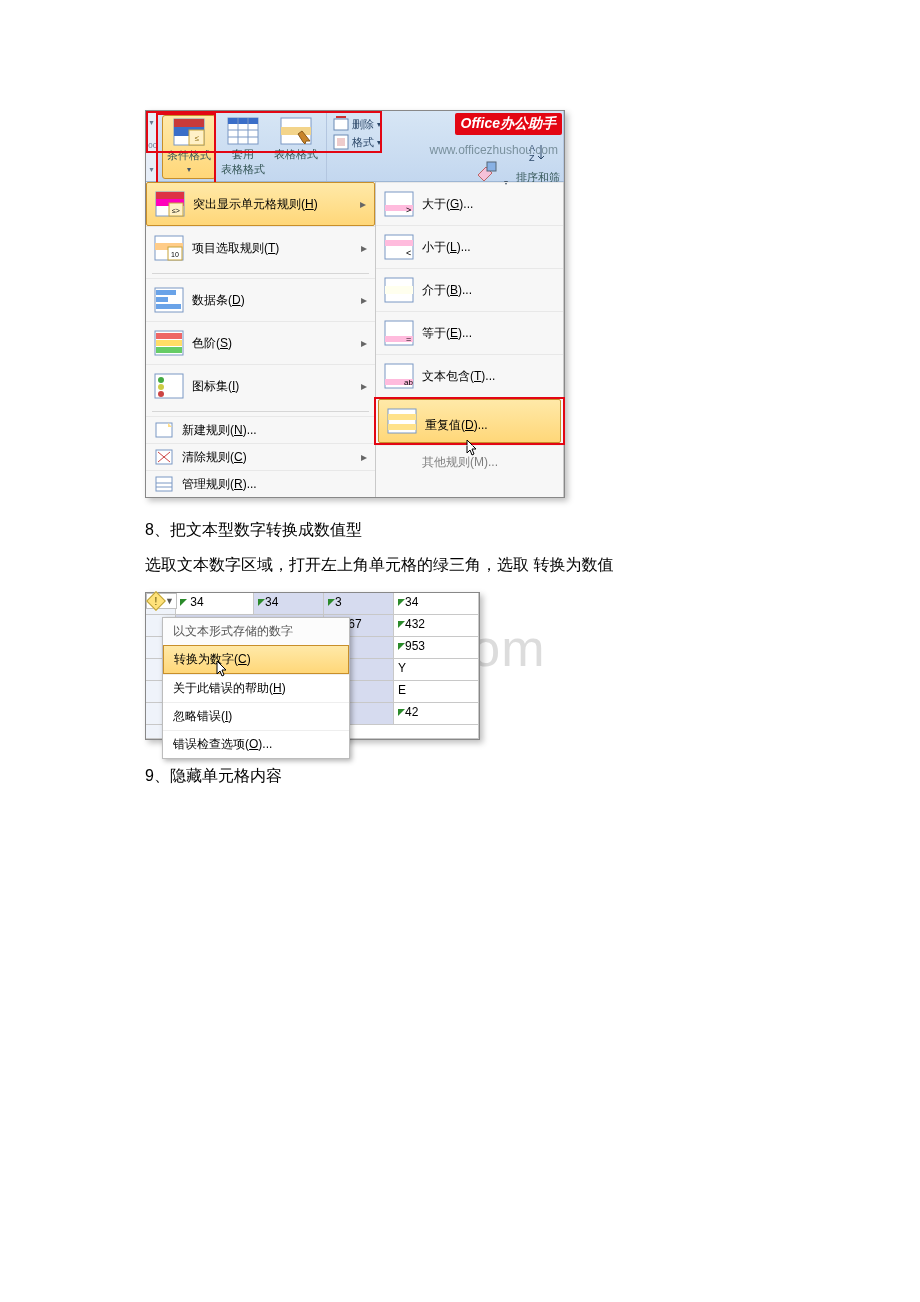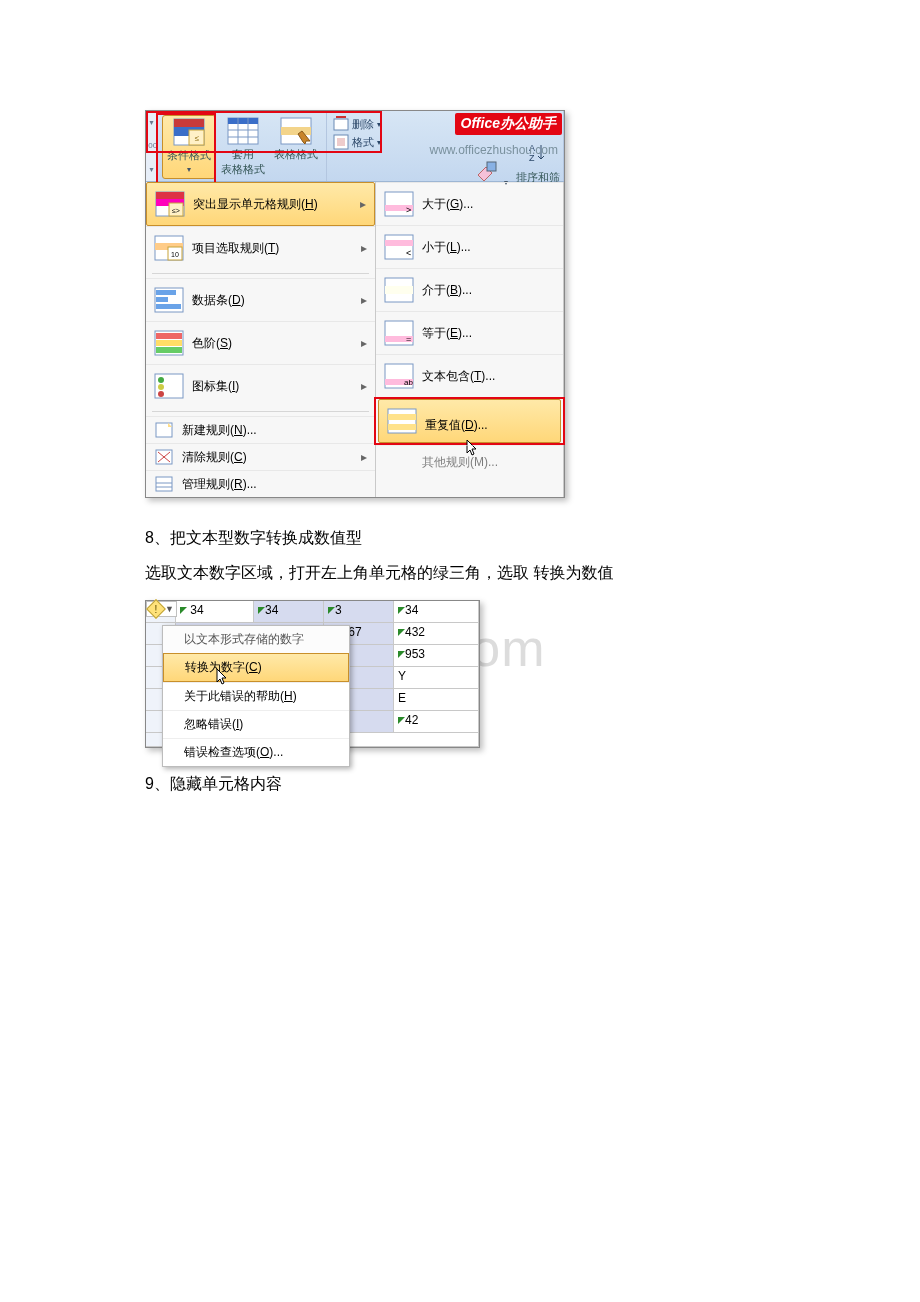--- a/index.html
+++ b/index.html
@@ -102,21 +102,21 @@
   .scell.selbg { background:#d6dbef; }
   .scell.hdr { background:#eff3fa; width:30px; }
   .gtri { width:0;height:0;border-top:7px solid #2a8a2a;border-right:7px solid transparent; display:inline-block; }
   .errmenu {
     position:absolute; left:16px; top:24px;
     width:188px;
     background:#fff; border:1px solid #bcbcbc;
     box-shadow:2px 2px 5px rgba(0,0,0,0.3);
     z-index:5;
   }
-  .errmenu .eitem { padding:5px 21px; border-top:1px solid #eee; font-size:12px; cursor:default; }
+  .errmenu .eitem { padding:5px 10px; border-top:1px solid #eee; font-size:12px; cursor:default; }
   .errmenu .eitem.title { color:#555; font-weight:normal; border-top:none; background:#fcfcfc; }
   .errmenu .eitem.sel { background:linear-gradient(#ffe9a8,#ffd779); border:1px solid #c88f2a; }
   .errmenu .eitem.disabled { color:#9e9e9e; }
   .cellholder { position:relative; }
   .errtag {
     position:absolute; left:-30px; top:0;
     display:flex; align-items:center; gap:2px;
     background:#fff; border:1px solid #c0c0c0; padding:0 2px;
   }
   .errtag .diamond {
@@ -357,21 +357,21 @@
         <div class="mitem" style="opacity:.5">
           <span style="width:30px"></span>
             <span>其他规则(M)...</span>
         </div>
       </div>
     </div>
   </div>
 
   
   <div class="watermark">bdocx.com</div>
-  <p class="para" style="margin-top:26px">8、把文本型数字转换成数值型</p>
+  <p class="para" style="margin-top:18px">8、把文本型数字转换成数值型</p>
   <p class="para">选取文本数字区域，打开左上角单元格的绿三角，选取 转换为数值</p>
 
   
   <div class="shot shot2" style="position:relative; margin-top:6px;">
     <div class="srow">
       <div class="scell hdr"></div>
       <div class="scell cellholder" style="width:78px">
         <div class="errtag">
           <div class="diamond">
               <span>!</span>

